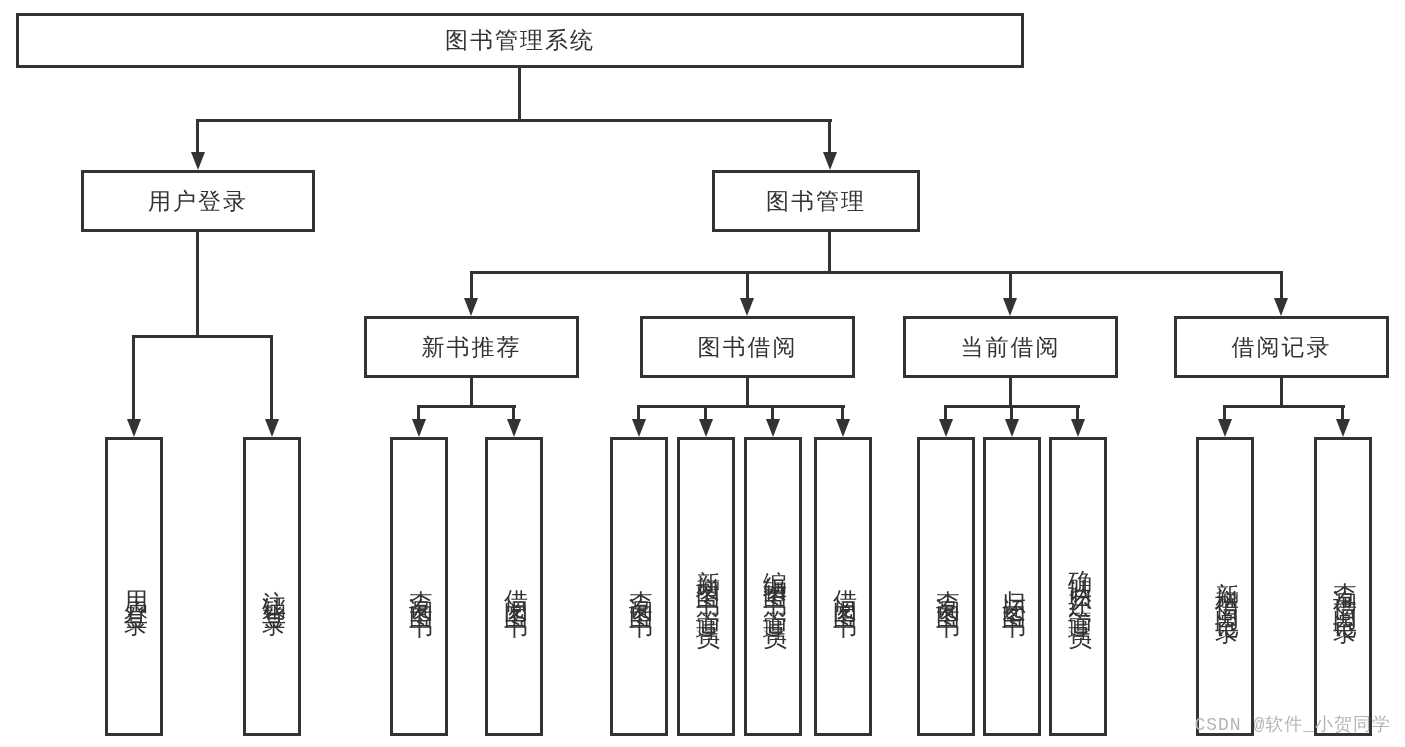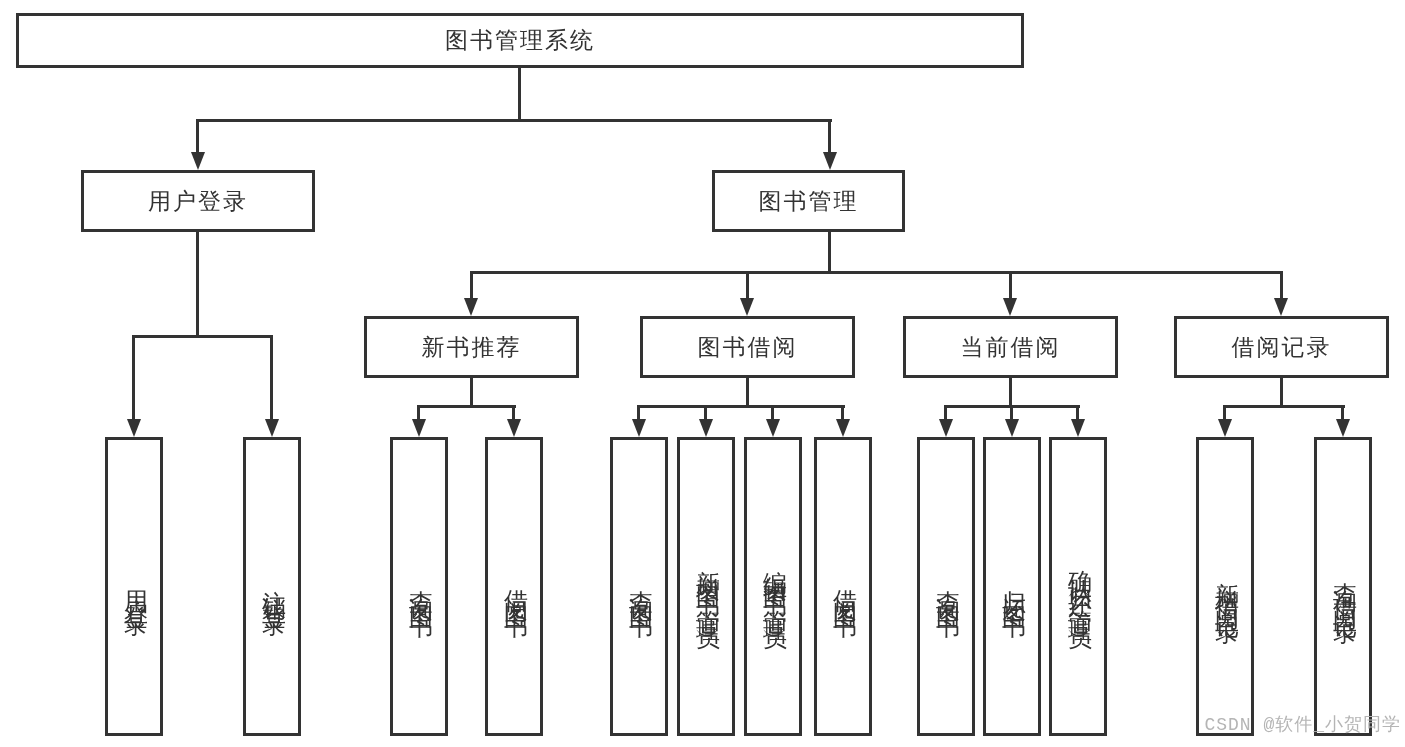--- a/index.html
+++ b/index.html
@@ -47,21 +47,21 @@
   .hline{ height:3px; }
   .arrow{
     position:absolute;
     width:0;height:0;
     border-left:7px solid transparent;
     border-right:7px solid transparent;
     border-top:18px solid var(--line,#333);
   }
   .watermark{
     position:absolute;
-    right:4px;
+    right:14px;
     bottom:11px;
     font-size:18px;
     letter-spacing:1px;
     color:var(--watermark,#b3b3b3);
     white-space:nowrap;
   }
 </style>
 </head>
 <body>
 
@@ -75,21 +75,21 @@
   <div class="hline" style="left:196px;top:119px;width:636px;"></div>
 
   <div class="vline" style="left:196px;top:119px;height:36px;"></div>
   <div class="arrow" style="left:191px;top:152px;"></div>
   <div class="vline" style="left:828px;top:119px;height:36px;"></div>
   <div class="arrow" style="left:823px;top:152px;"></div>
 
   <div class="node hnode l2" style="left:81px;">
     <span>用户登录</span>
   </div>
-  <div class="node hnode l2" style="left:712px;width:193px;">
+  <div class="node hnode l2" style="left:712px;width:208px;">
     <span>图书管理</span>
   </div>
 
   <div class="vline" style="left:196px;top:232px;height:104px;"></div>
   <div class="hline" style="left:132px;top:335px;width:141px;"></div>
   <div class="vline" style="left:132px;top:335px;height:87px;"></div>
   <div class="arrow" style="left:127px;top:419px;"></div>
   <div class="vline" style="left:270px;top:335px;height:87px;"></div>
   <div class="arrow" style="left:265px;top:419px;"></div>
 

